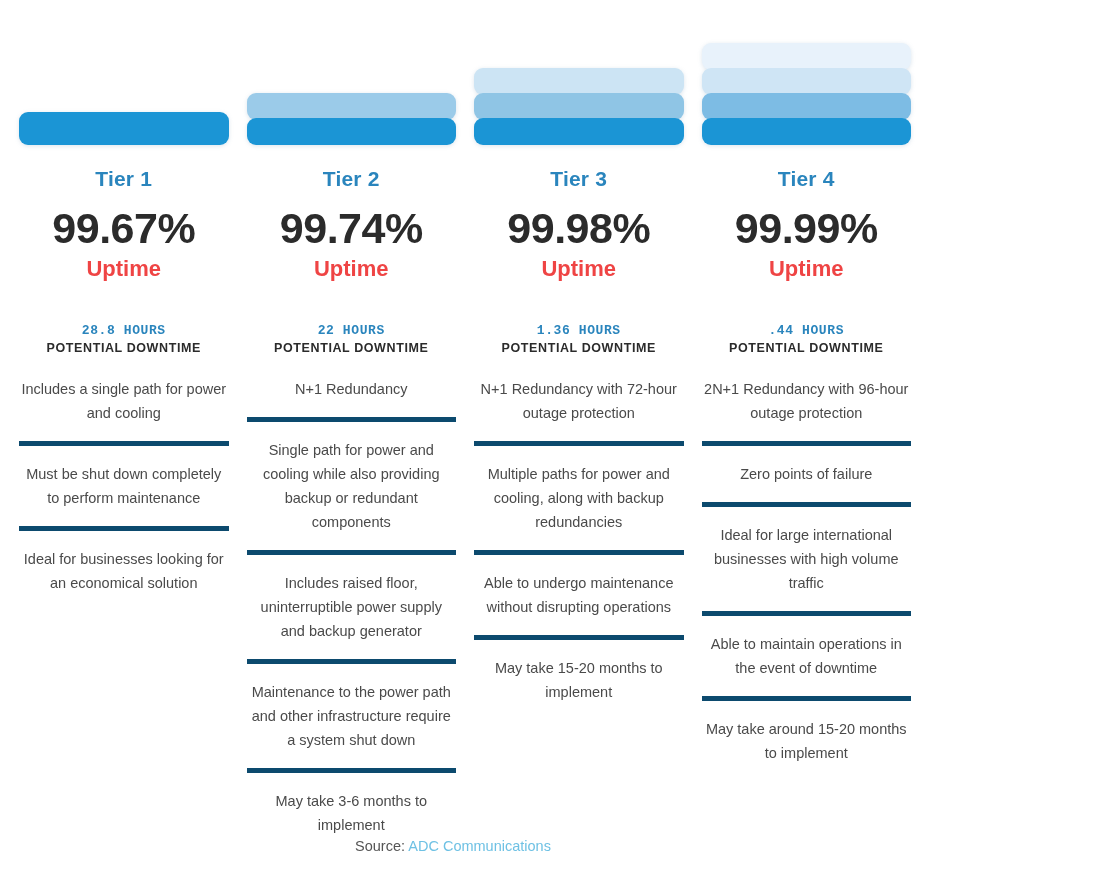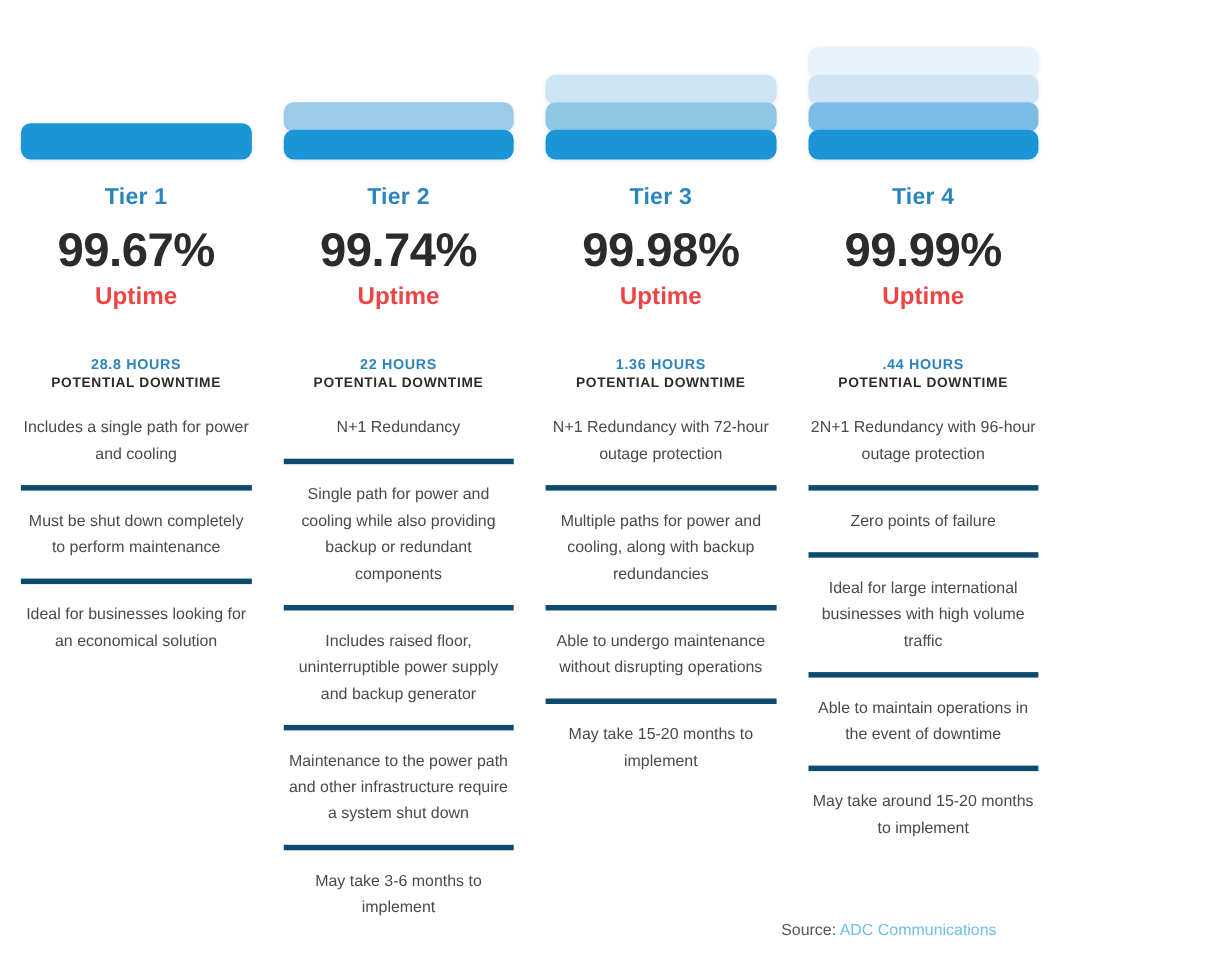--- a/index.html
+++ b/index.html
@@ -23,21 +23,20 @@
   
   .tiers-row {
     position: absolute;
     top: 0;
     left: 0;
     width: 1100px;
     display: flex;
     flex-direction: row;
     align-items: flex-start;
     padding: 0 10px;
-    gap: 11px;
   }
 
   .tier-col {
     width: 227.5px;
     flex: 0 0 227.5px;
     display: flex;
     flex-direction: column;
     align-items: center;
     padding: 0 9px;
   }
@@ -108,20 +107,21 @@
   }
 
   
   .downtime-hours {
     margin-top: 41px;
     font-size: 13px;
     font-weight: 700;
     color: #2a85bd;
     letter-spacing: 0.6px;
     text-align: center;
+    font-family: Liberation Mono, monospace;
   }
 
   .downtime-label {
     margin-top: 3px;
     font-size: 12.5px;
     font-weight: 700;
     color: #2b2b2b;
     letter-spacing: 0.6px;
     text-align: center;
   }
@@ -143,21 +143,21 @@
   }
   .feature-item:first-child { padding-top: 0; }
   .feature-item:last-child { border-bottom: none; }
 
   
   .source-line {
     position: absolute;
     left: 0;
     top: 838px;
     width: 906px;
-    text-align: right;
+    text-align: center;
     font-size: 14.5px;
     color: #555555;
   }
   .source-link {
     color: #6ec1e4;
     text-decoration: none;
   }
 </style>
 </head>
 <body>

